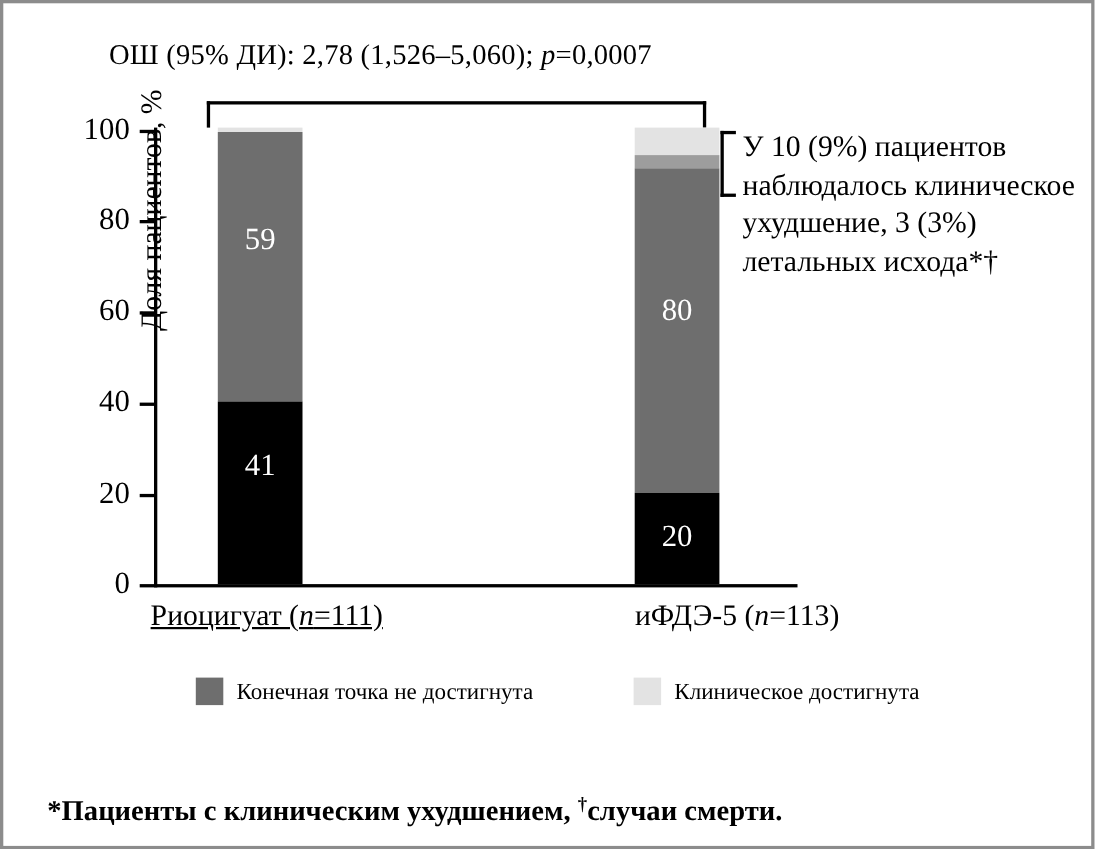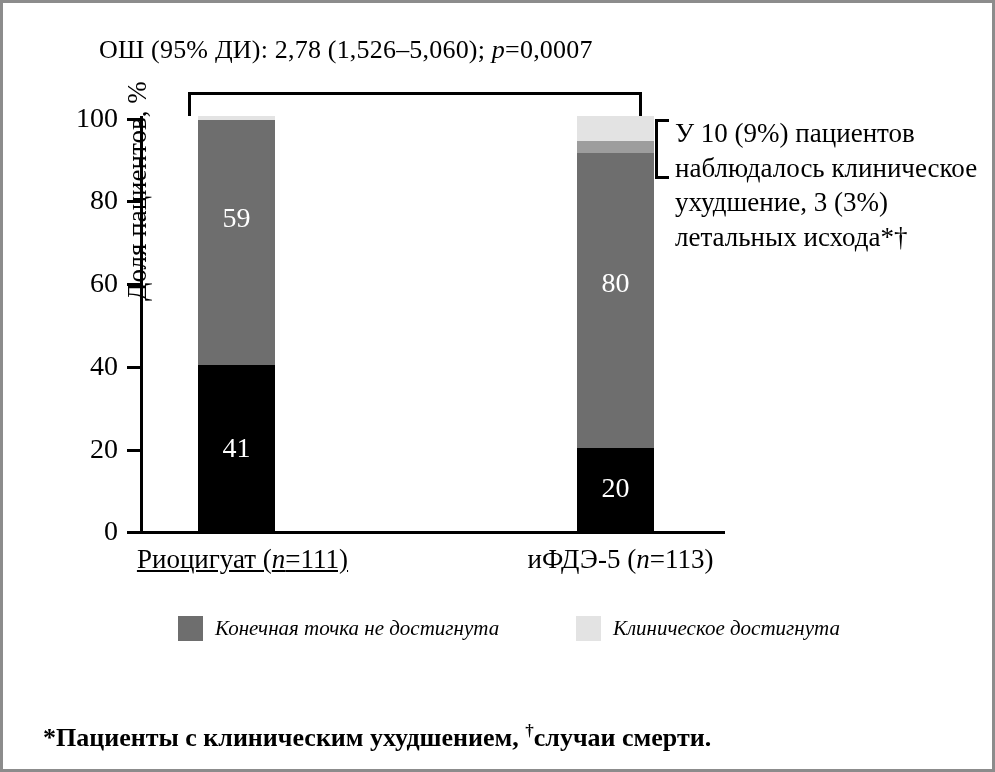--- a/index.html
+++ b/index.html
@@ -197,21 +197,20 @@
   .legend {
     position: absolute;
     left: 175px;
     top: 613px;
     width: 740px;
   }
   .legend-row {
     display: flex;
     align-items: flex-end;
     margin-bottom: 14px;
-    font-style: italic;
   }
   .legend-item {
     display: flex;
     align-items: center;
     font-size: 21px;
     white-space: nowrap;
   }
   .legend-item.col1 { width: 398px; }
   .swatch {
     width: 25px;
@@ -276,38 +275,38 @@
     </div>
 
     <div class="ylabel-axis">Доля пациентов, %</div>
 
     <div class="bar" style="left:58px;">
       <div class="seg seg-light" style="height:4px;"></div>
       <div class="seg seg-mid" style="height:245px;">
         <div class="seg-val" style="top:84px;">59</div>
       </div>
       <div class="seg seg-dark" style="height:166px;">
-        <div class="seg-val" style="top:69px;">41</div>
+        <div class="seg-val" style="top:45px;">41</div>
       </div>
     </div>
     <div class="bar-label" style="left:-40px; width:285px;text-decoration:underline;">
       <span>Риоцигуат (</span><span class="ital">n</span><span>=111)</span>
     </div>
 
     <div class="bar" style="left:437px;">
       <div class="seg seg-light" style="height:25px;"></div>
       <div class="seg seg-grey" style="height:12px;"></div>
       <div class="seg seg-mid" style="height:295px;">
         <div class="seg-val" style="top:116px;">80</div>
       </div>
       <div class="seg seg-dark" style="height:83px;">
         <div class="seg-val" style="top:26px;">20</div>
       </div>
     </div>
-    <div class="bar-label" style="left:338px; width:285px;">
+    <div class="bar-label" style="left:338px; width:285px;text-align:right;">
       <span>иФДЭ-5 (</span><span class="ital">n</span><span>=113)</span>
     </div>
   </div>
 
 
   <div class="side-bracket">
     <div class="v"></div>
     <div class="t"></div>
     <div class="b"></div>
   </div>

